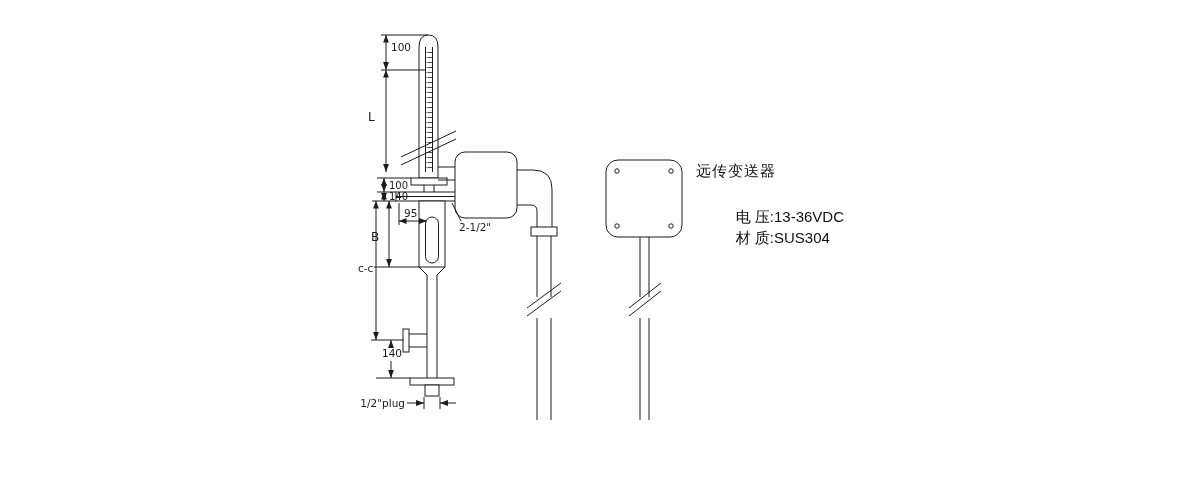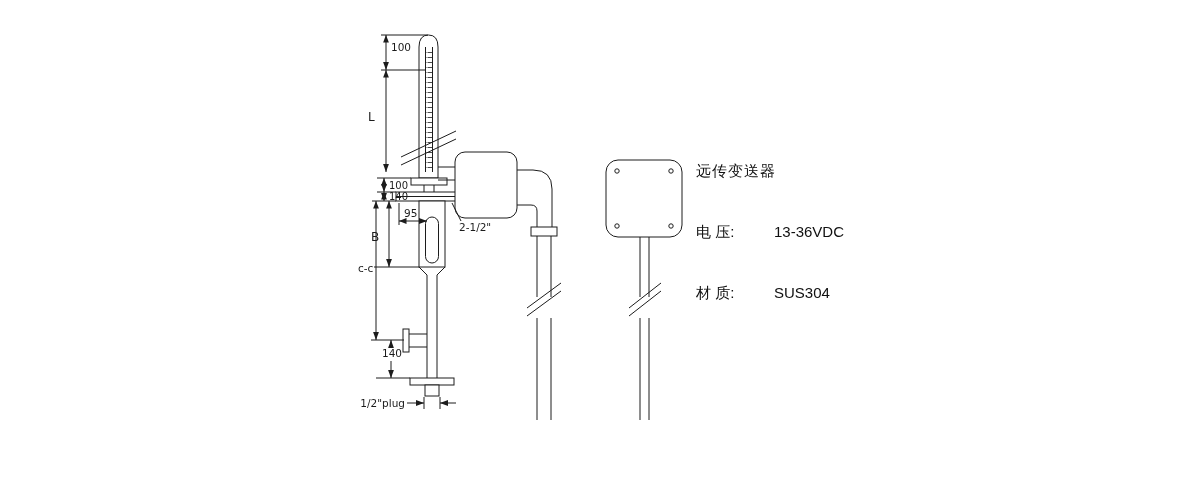--- a/index.html
+++ b/index.html
@@ -7,25 +7,25 @@
     width:1200px;height:487px;background:#ffffff;position:relative;overflow:hidden;
     font-family:"Liberation Sans", sans-serif;color:#141414;
   }
   .canvas{position:absolute;inset:0;}
   svg{position:absolute;left:0;top:0;}
   svg text{font-family:"DejaVu Sans", sans-serif;fill:#1c1c1c;}
   .specs{
     position:absolute;left:696px;top:160px;width:220px;
     font-size:15px;line-height:21px;color:#101010;
   }
-  .spec-title{letter-spacing:1px;}
-  .spec-row{display:flex;align-items:baseline;}
+  .spec-title{margin-bottom:25px;letter-spacing:1px;}
+  .spec-row{display:flex;align-items:baseline;text-align:right;}
   .spec-label{min-width:78px;white-space:pre;}
   .spec-label:empty{display:none;}
-  .spec-value{white-space:pre;margin-top:40px;}
+  .spec-value{white-space:pre;}
 </style>
 </head>
 <body>
 
 <div class="canvas">
 
   <svg width="1200" height="487" viewBox="0 0 1200 487">
     <defs>
       <marker id="arrE" markerWidth="9" markerHeight="7" refX="8" refY="3.5" orient="auto" markerUnits="userSpaceOnUse">
         <path d="M0,0.6 L8,3.5 L0,6.4 Z" fill="#1c1c1c"></path>

